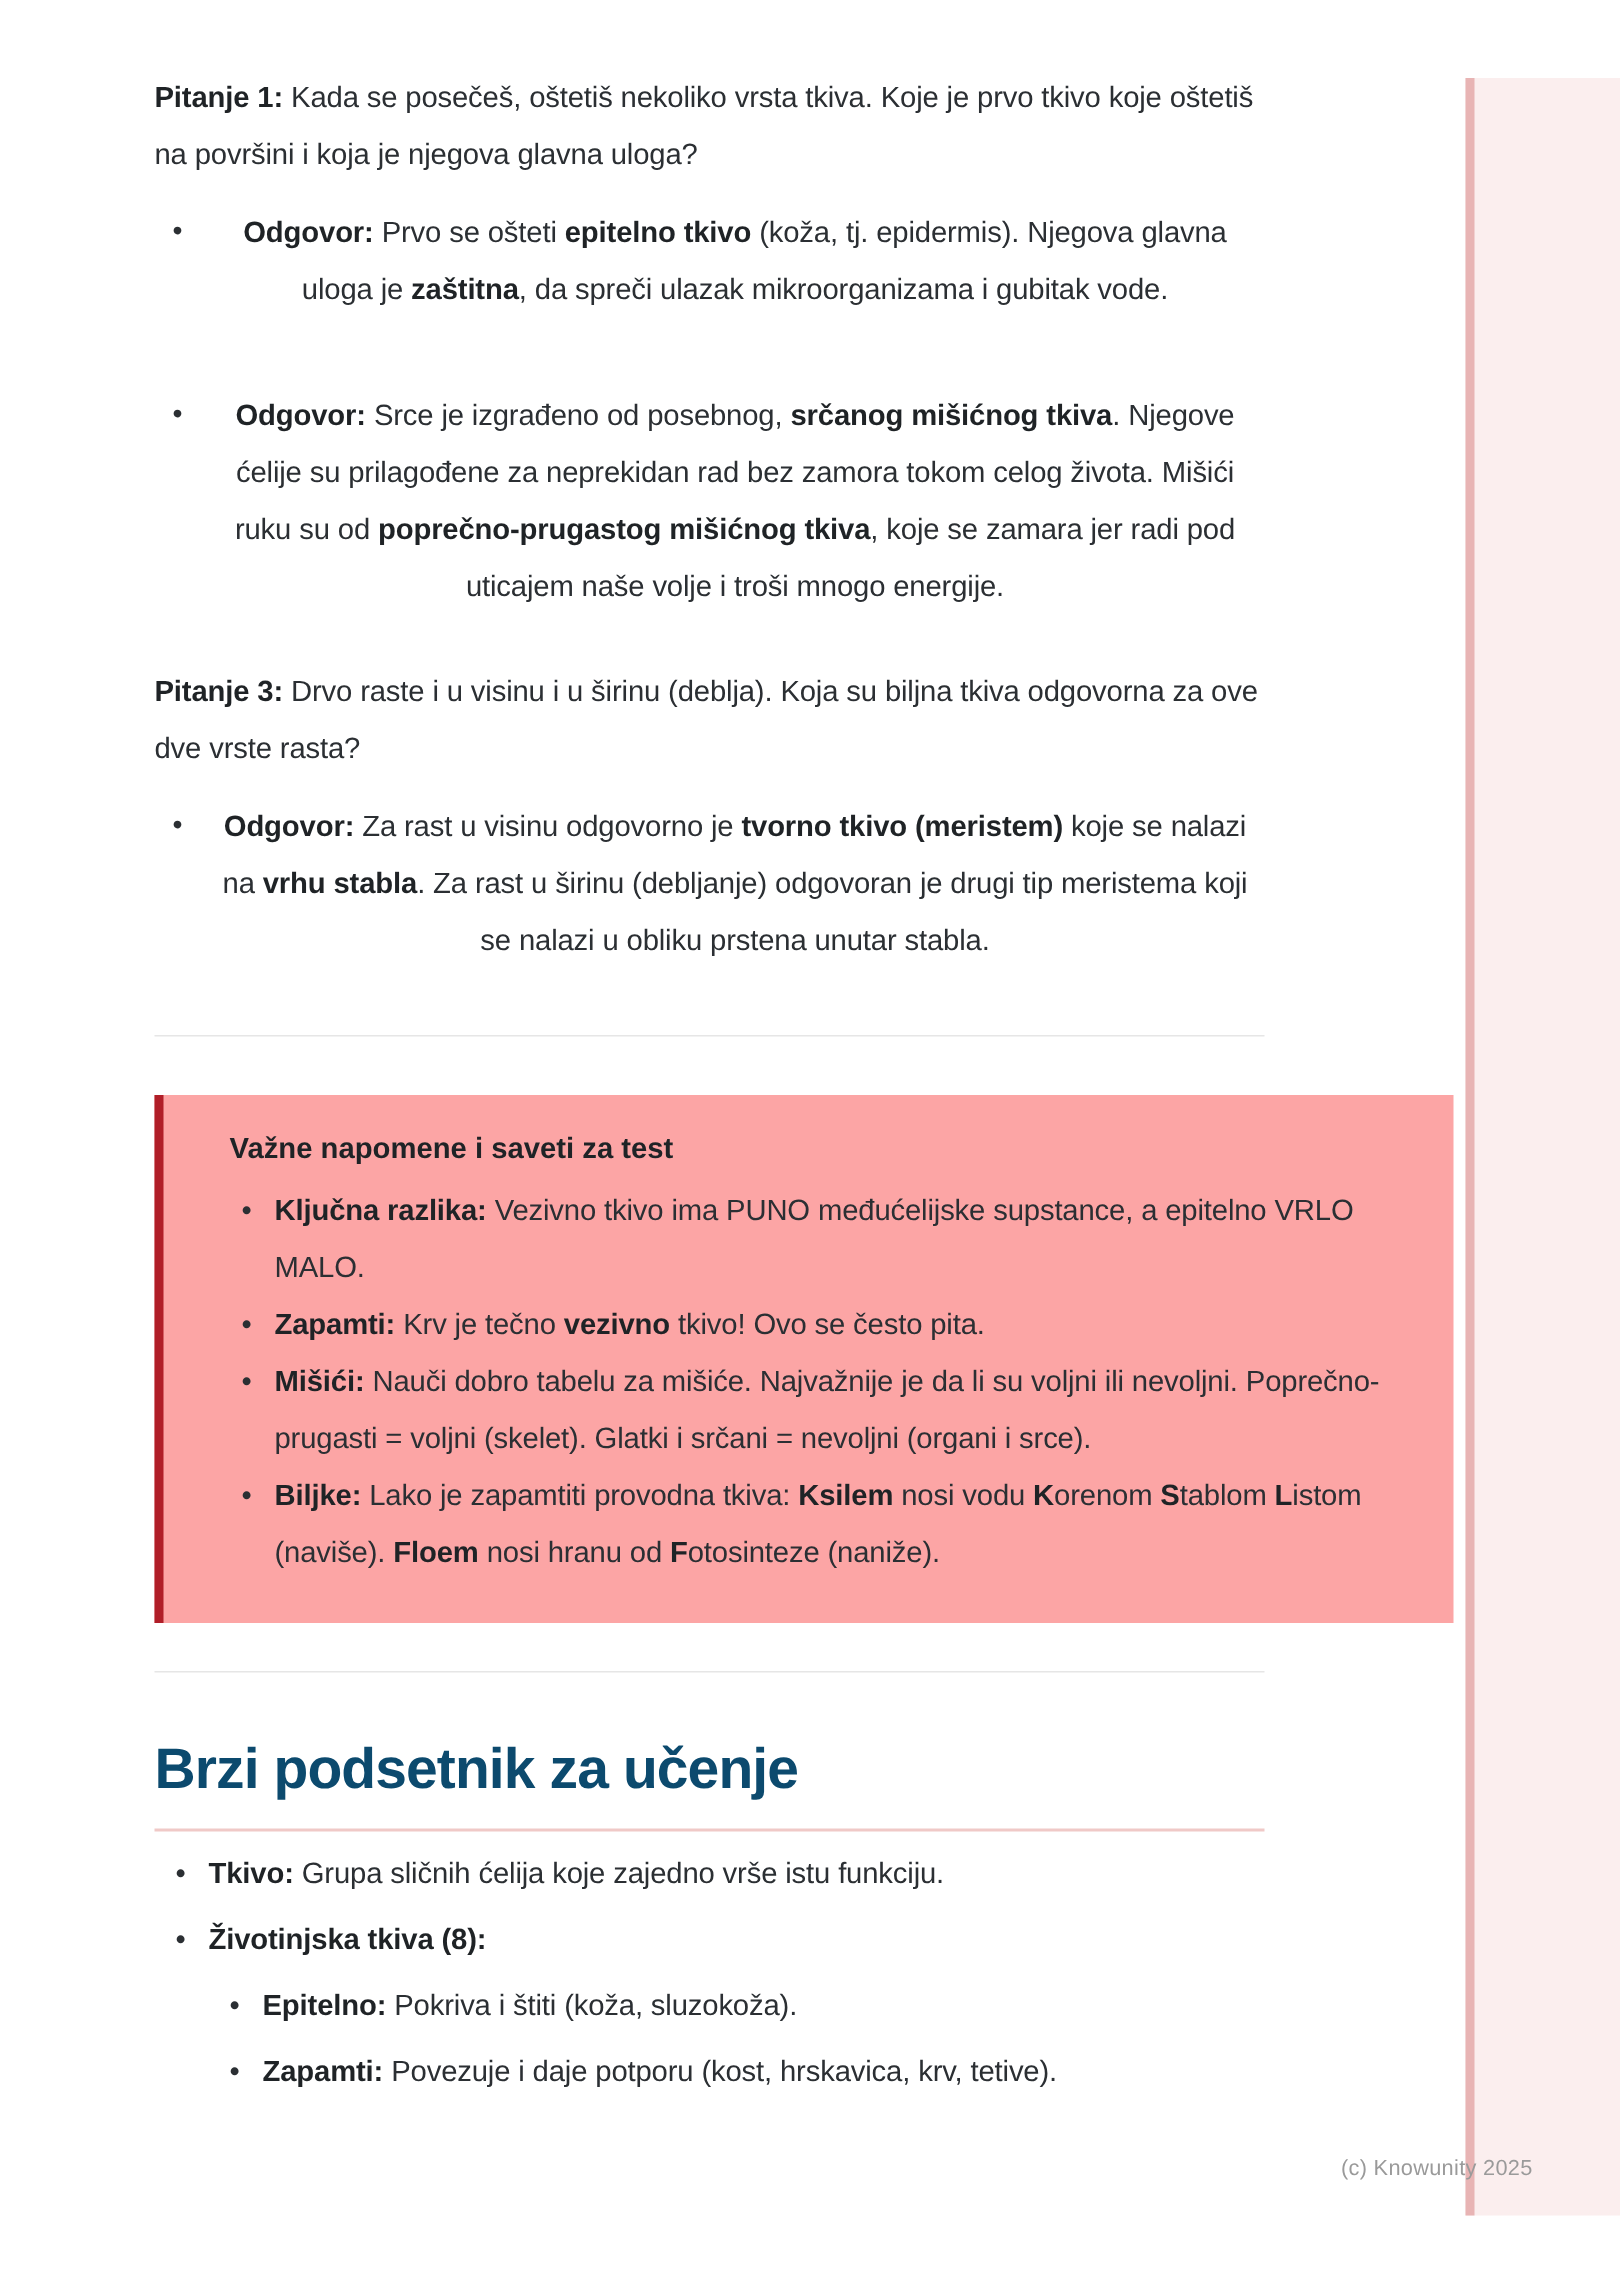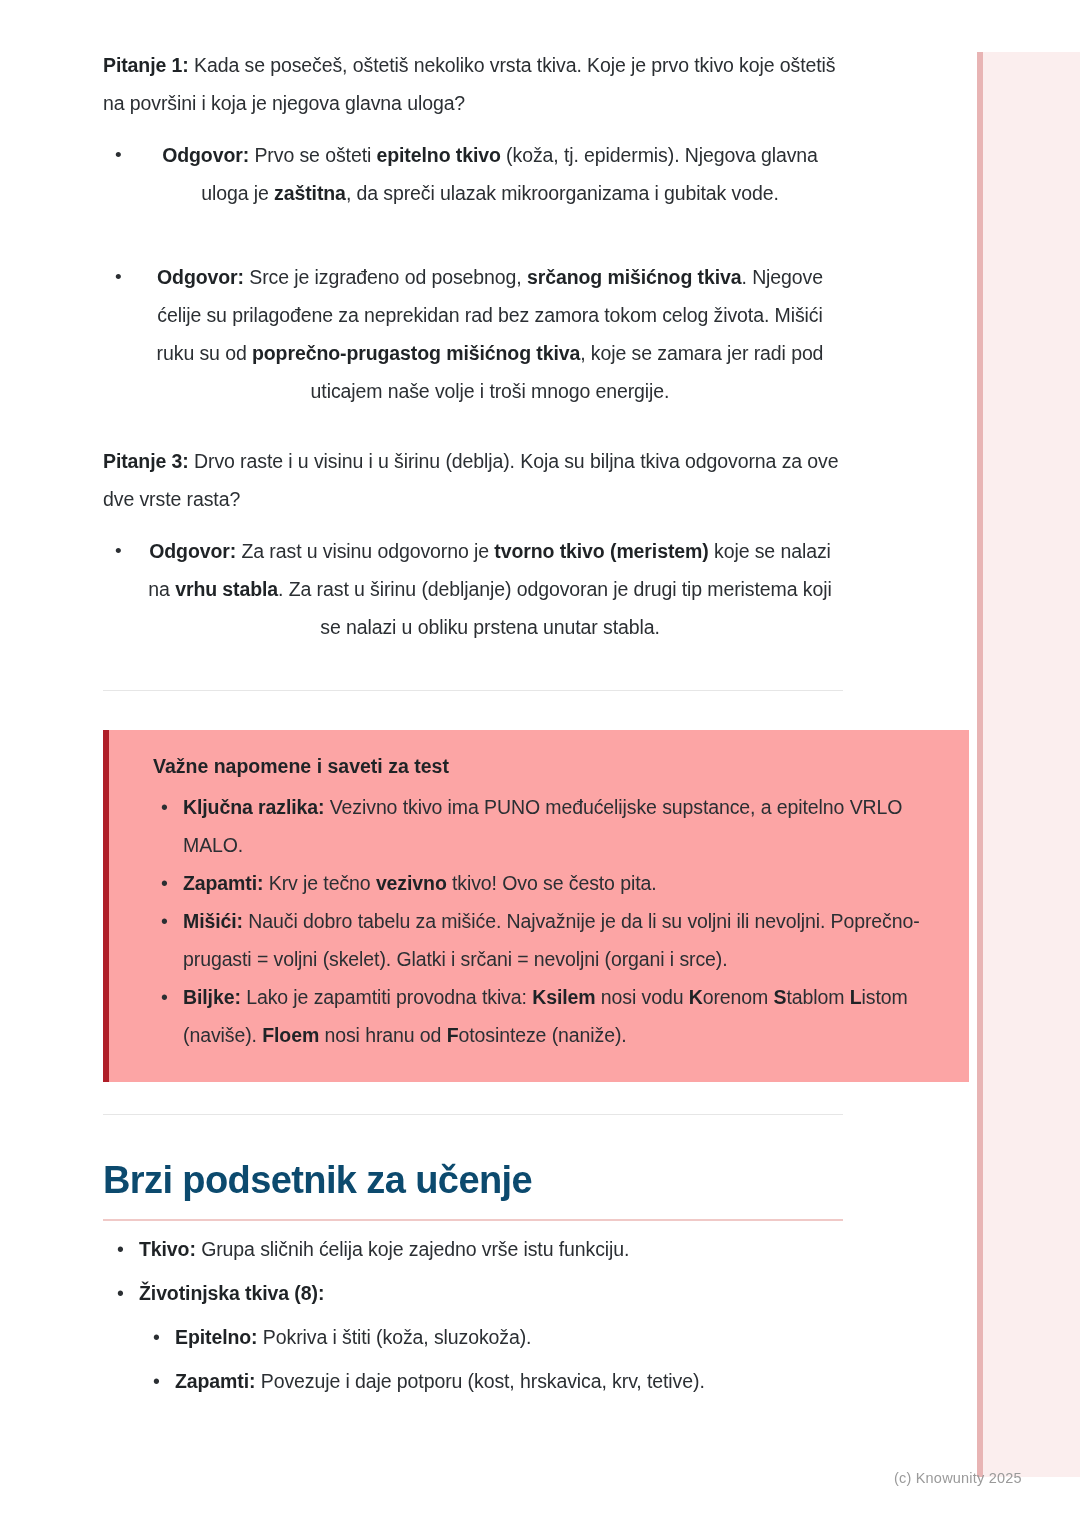--- a/index.html
+++ b/index.html
@@ -156,21 +156,21 @@
     position: absolute;
     left: 14px;
     top: 0;
     line-height: 44px;
     color: #2b2f33;
   }
 
   .watermark {
     position: absolute;
     left: 894px;
-    top: 1470px;
+    top: 1438px;
     font-size: 14.5px;
     color: #9a9a9a;
     letter-spacing: 0.2px;
     white-space: nowrap;
   }
 </style>
 </head>
 <body>
 
 <div class="edge-strip"></div>

